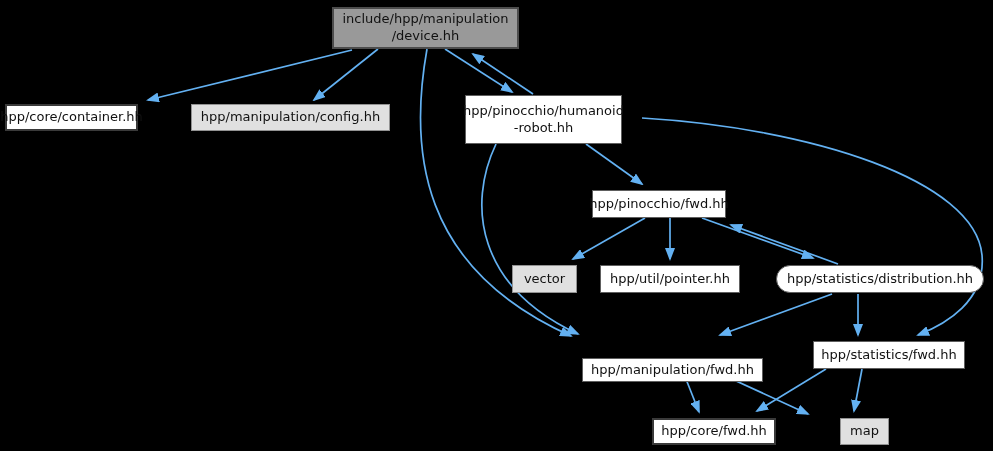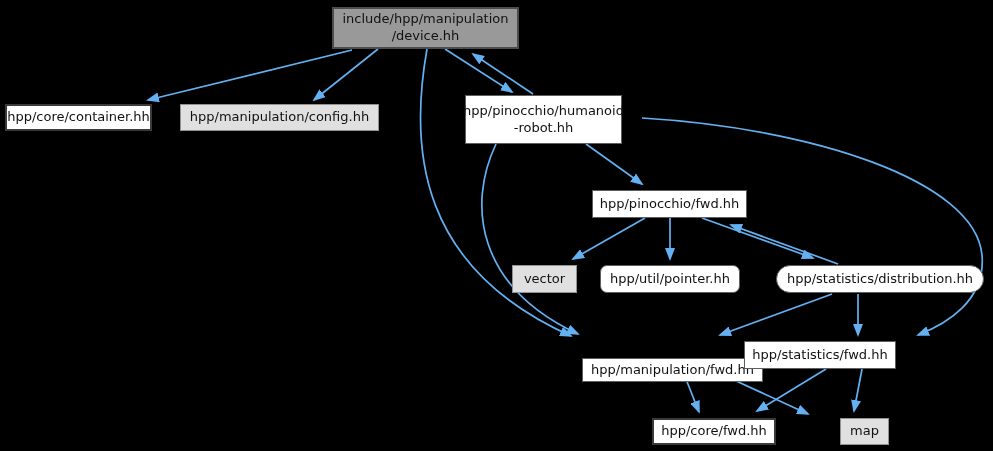--- a/index.html
+++ b/index.html
@@ -77,36 +77,36 @@
       <path d="M858,294 L858,335" fill="none" stroke="#63b1f2" stroke-width="1.7" marker-end="url(#arrow)"></path>
       <path d="M682,369 L699,412" fill="none" stroke="#63b1f2" stroke-width="1.7" marker-end="url(#arrow)"></path>
       <path d="M710,369 L808,414" fill="none" stroke="#63b1f2" stroke-width="1.7" marker-end="url(#arrow)"></path>
       <path d="M826,369 L757,411" fill="none" stroke="#63b1f2" stroke-width="1.7" marker-end="url(#arrow)"></path>
       <path d="M862,369 L854,411" fill="none" stroke="#63b1f2" stroke-width="1.7" marker-end="url(#arrow)"></path>
     </svg>
 
   <div class="node root" style="left:332px; top:7px; width:187px; height:42px;">include/hpp/manipulation
 /device.hh</div>
 
-  <div class="node linked strong" style="left:5px; top:104px; width:147px; height:27px;">hpp/core/container.hh</div>
+  <div class="node linked strong" style="left:5px; top:104px; width:133px; height:27px;">hpp/core/container.hh</div>
 
-  <div class="node plain" style="left:180px; top:104px; width:199px; height:27px;">hpp/manipulation/config.hh</div>
+  <div class="node plain" style="left:191px; top:104px; width:199px; height:27px;">hpp/manipulation/config.hh</div>
 
   <div class="node linked" style="left:465px; top:95px; width:157px; height:49px;">hpp/pinocchio/humanoid
 -robot.hh</div>
 
-  <div class="node linked" style="left:592px; top:190px; width:155px; height:28px;">hpp/pinocchio/fwd.hh</div>
+  <div class="node linked" style="left:592px; top:190px; width:134px; height:28px;">hpp/pinocchio/fwd.hh</div>
 
   <div class="node plain" style="left:512px; top:265px; width:65px; height:28px;">vector</div>
 
-  <div class="node linked" style="left:600px; top:265px; width:140px; height:28px;border-radius:7px;">hpp/util/pointer.hh</div>
+  <div class="node linked" style="left:600px; top:265px; width:140px; height:28px;">hpp/util/pointer.hh</div>
 
   <div class="node linked" style="left:776px; top:265px; width:208px; height:28px;border-radius:14px;">hpp/statistics/distribution.hh</div>
 
   <div class="node linked" style="left:582px; top:358px; width:181px; height:24px;">hpp/manipulation/fwd.hh</div>
 
-  <div class="node linked" style="left:744px; top:341px; width:152px; height:28px;">hpp/statistics/fwd.hh</div>
+  <div class="node linked" style="left:813px; top:341px; width:152px; height:28px;">hpp/statistics/fwd.hh</div>
 
   <div class="node linked strong" style="left:652px; top:418px; width:124px; height:27px;">hpp/core/fwd.hh</div>
 
   <div class="node plain" style="left:840px; top:418px; width:49px; height:27px;">map</div>
 
 </div>
 
 </body></html>

